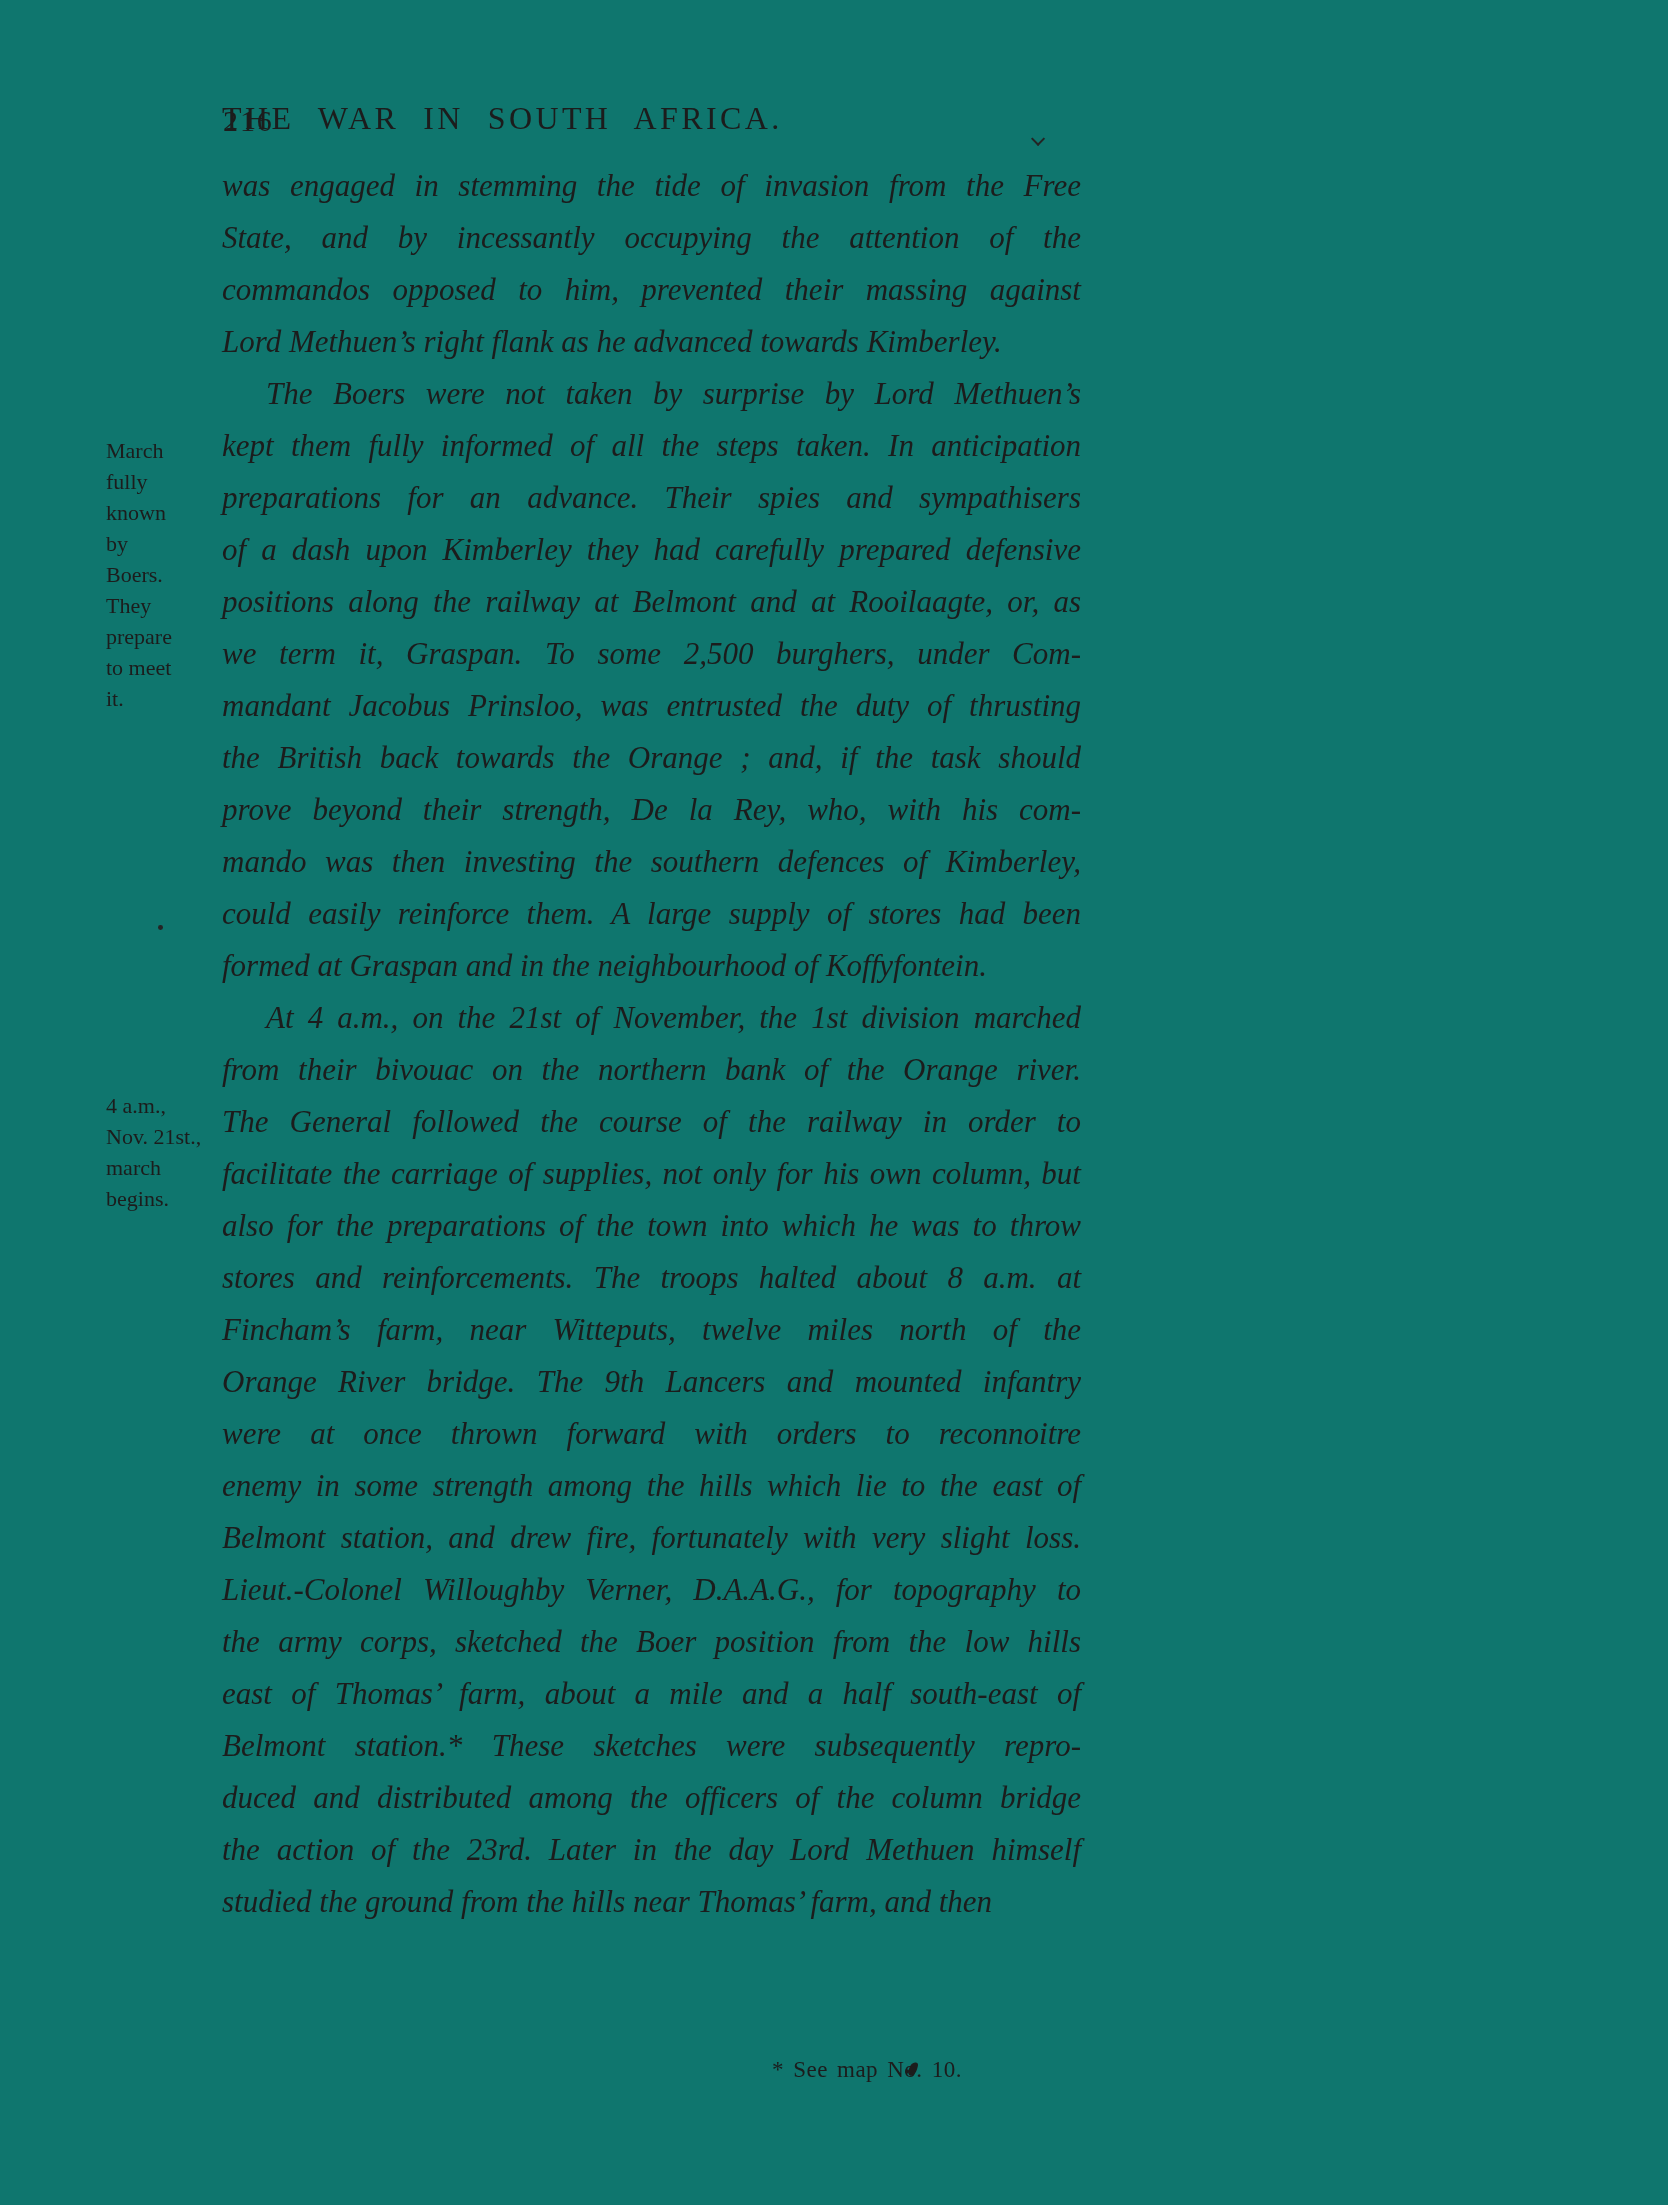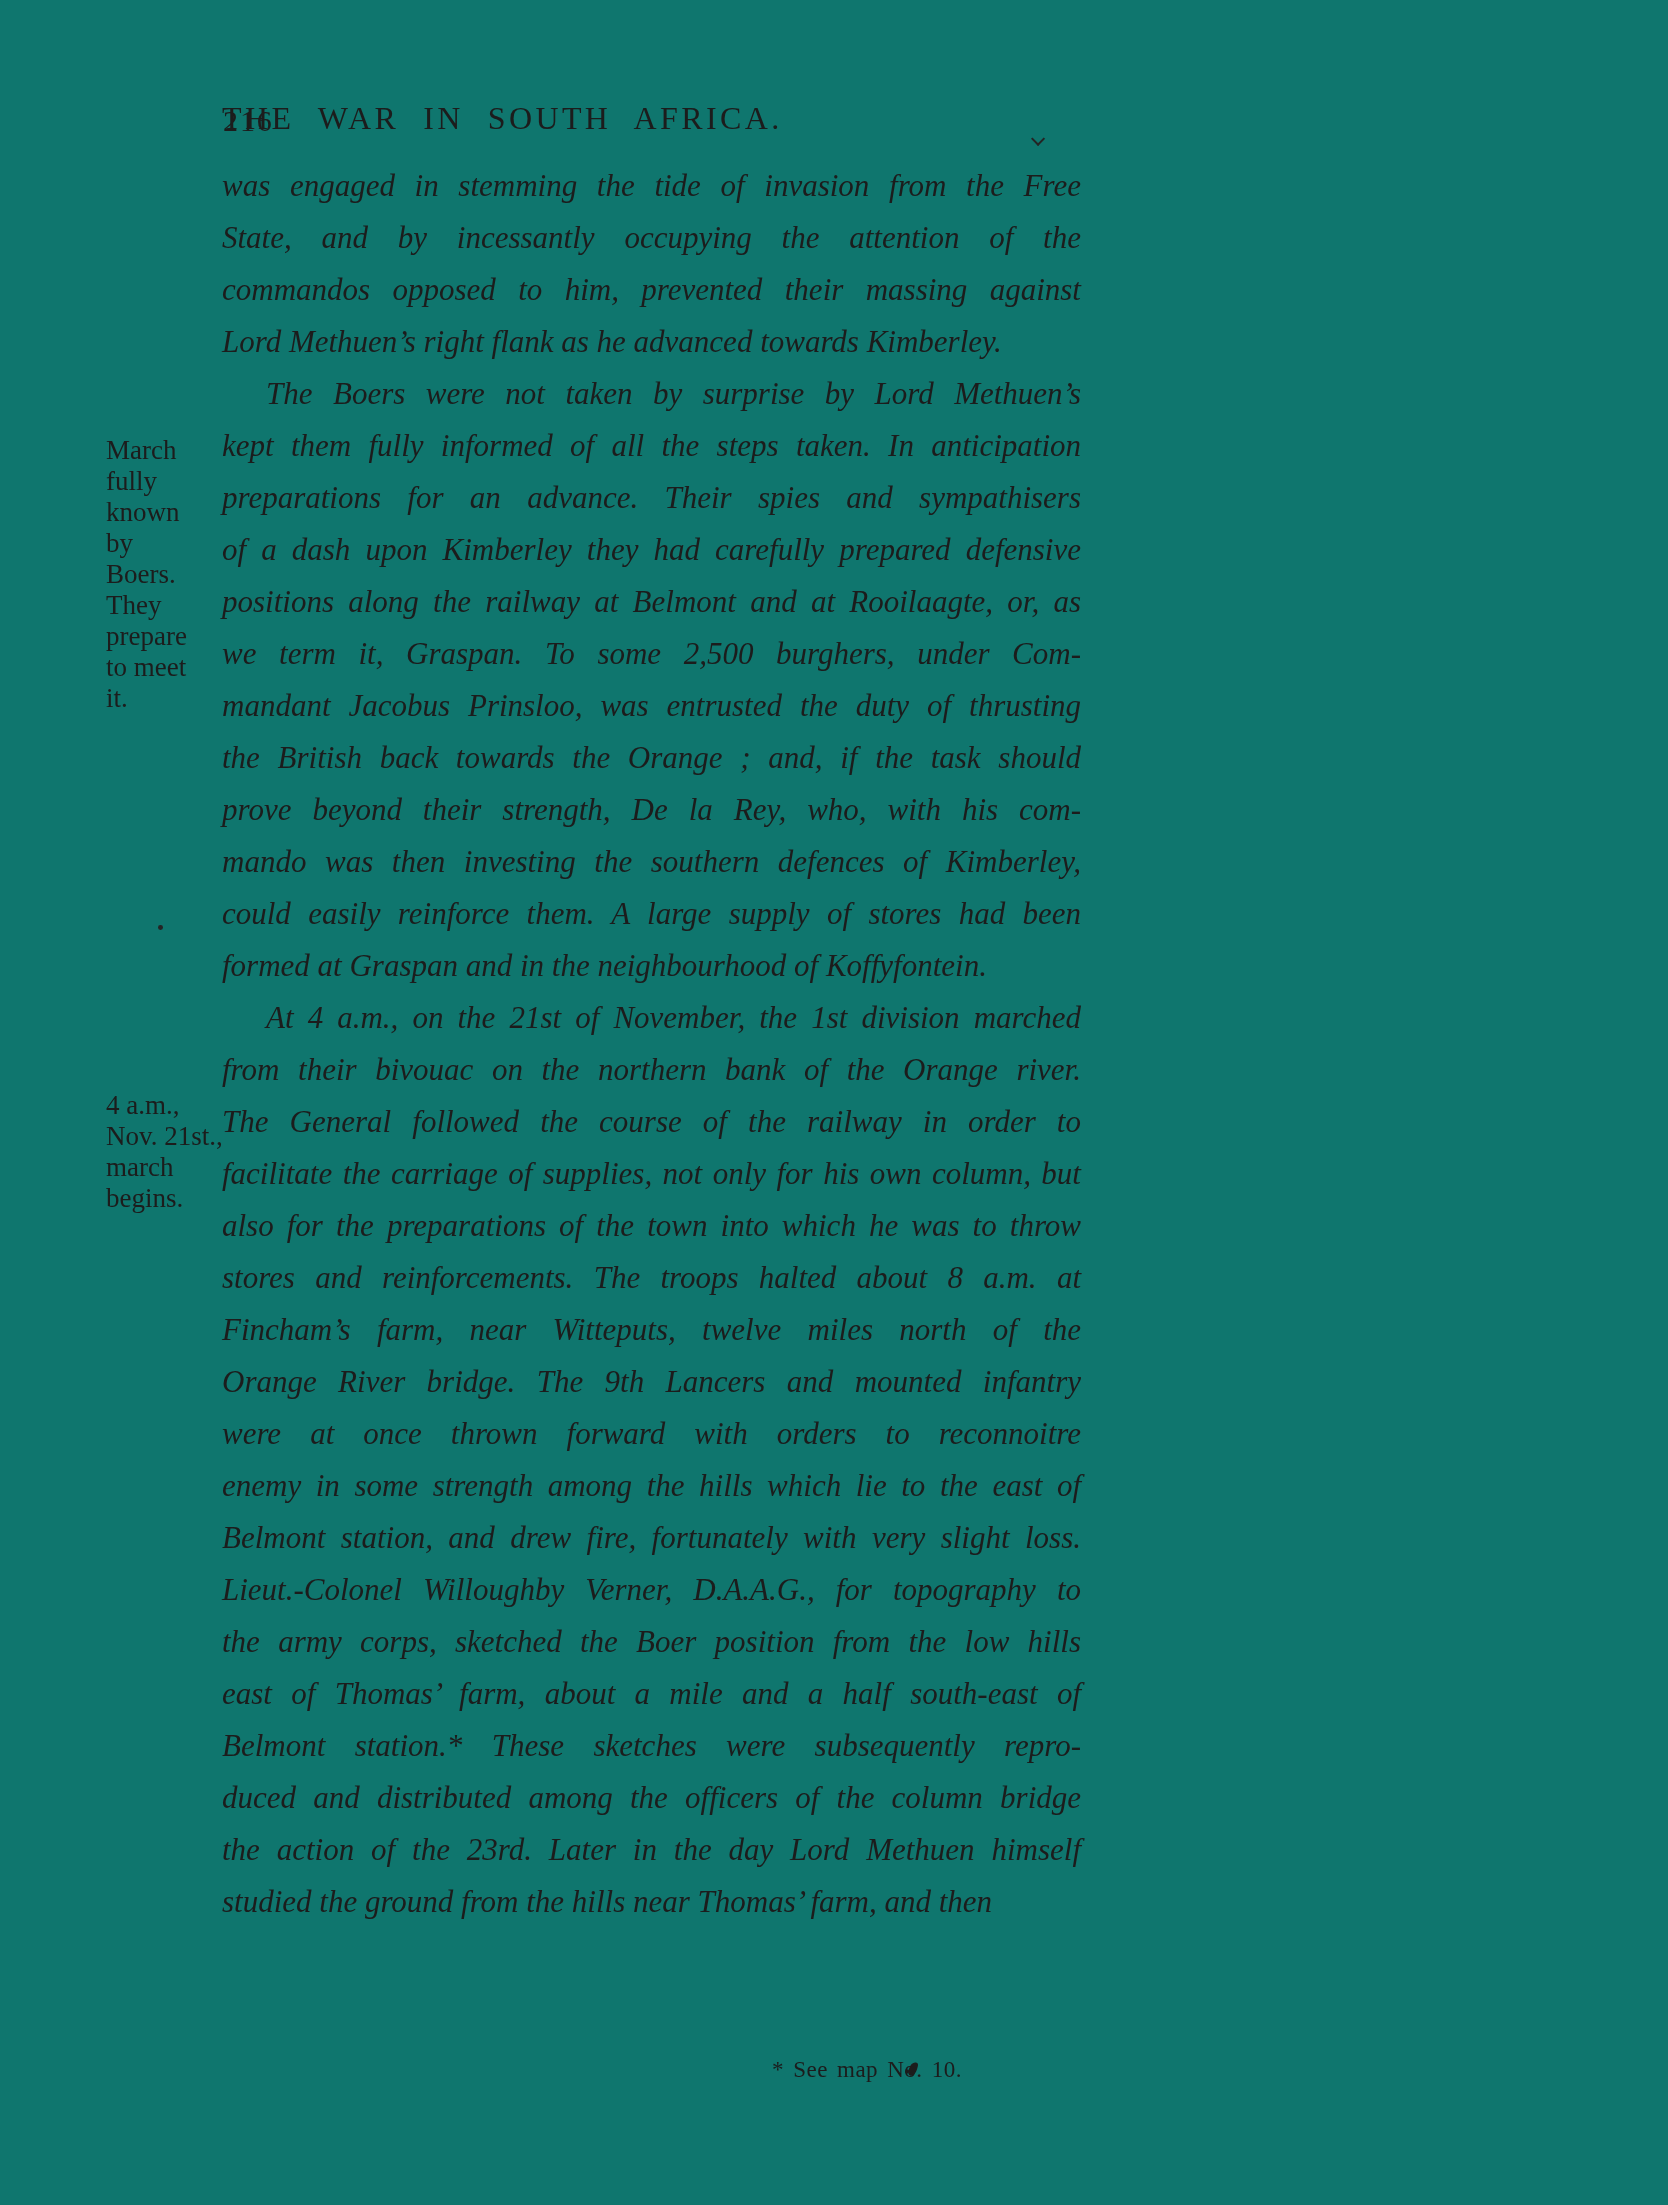--- a/index.html
+++ b/index.html
@@ -52,21 +52,21 @@
     text-align: justify;
     text-align-last: justify;
     text-justify: inter-word;
   }
   .body-line.indent { text-indent: 44px; }
   .body-line.para-last { text-align-last: left; }
   .margin-note {
     position: absolute;
     left: 106px;
     width: 116px;
-    font-size: 27px;
+    font-size: 22px;
     line-height: 31px;
   }
   .note-1 { top: 435px; }
   .note-2 { top: 1090px; }
   .note-line { white-space: nowrap; }
   
   .mark-dot {
     position: absolute;
     left: 158px;
     top: 925px;

